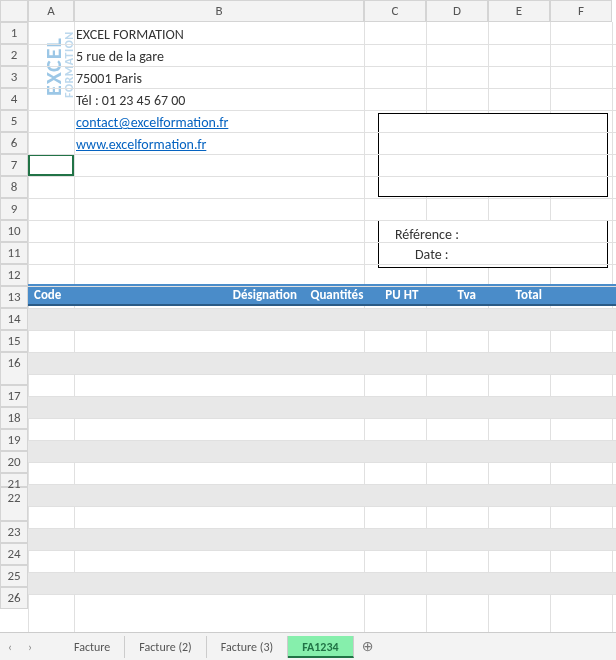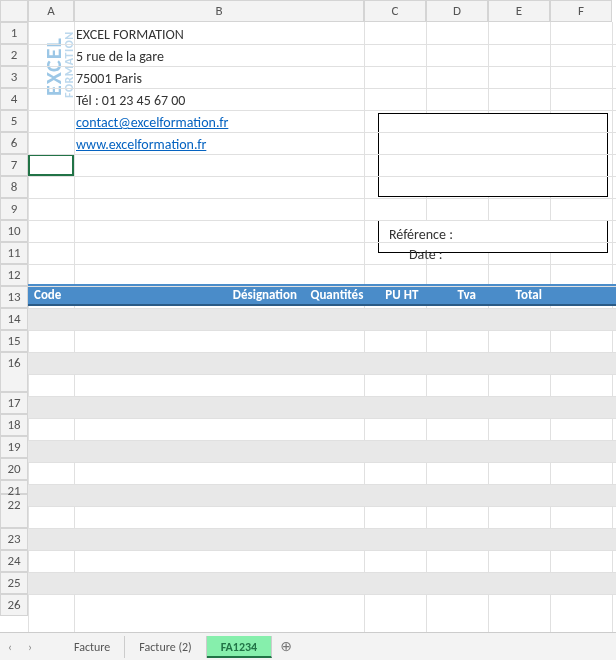--- a/index.html
+++ b/index.html
@@ -72,21 +72,21 @@
     font-size: 14px;
     line-height: 22px;
   }
   .link { color: #0563c1; text-decoration: underline; cursor: pointer; }
   .box {
     position: absolute;
     border: 1px solid #000;
     background: #fff;
   }
   .box-top { left: 378px; top: 113px; width: 230px; height: 84px; }
-  .box-ref { left: 378px; top: 220px; width: 230px; height: 33px; padding: 4px 10px; font-size: 14px; line-height: 20px; }
+  .box-ref { left: 378px; top: 220px; width: 230px; height: 48px; padding: 4px 16px; font-size: 14px; line-height: 20px; }
   .hdr-row {
     position: absolute;
     left: 28px; right: 0; top: 284px; height: 22px;
     background: #4a8cc9;
     color: #fff;
     font-weight: 700;
     font-size: 13px;
     border-bottom: 2px solid #2b5b86;
   }
   .hdr-row span { display: inline-block; text-align: center; line-height: 22px; }
@@ -152,21 +152,21 @@
     <div class="row-hdr" style="height: 22px;">6</div>
     <div class="row-hdr" style="height: 22px;">7</div>
     <div class="row-hdr" style="height: 22px;">8</div>
     <div class="row-hdr" style="height: 22px;">9</div>
     <div class="row-hdr" style="height: 22px;">10</div>
     <div class="row-hdr" style="height: 22px;">11</div>
     <div class="row-hdr" style="height: 22px;">12</div>
     <div class="row-hdr" style="height: 22px;">13</div>
     <div class="row-hdr" style="height: 22px;">14</div>
     <div class="row-hdr" style="height: 22px;">15</div>
-    <div class="row-hdr" style="height: 40px;">16</div>
+    <div class="row-hdr" style="height: 33px;">16</div>
     <div class="row-hdr" style="height: 22px;">17</div>
     <div class="row-hdr" style="height: 22px;">18</div>
     <div class="row-hdr" style="height: 22px;">19</div>
     <div class="row-hdr" style="height: 22px;">20</div>
     <div class="row-hdr" style="height: 14px;">21</div>
     <div class="row-hdr" style="height: 34px;">22</div>
     <div class="row-hdr" style="height: 22px;">23</div>
     <div class="row-hdr" style="height: 22px;">24</div>
     <div class="row-hdr" style="height: 22px;">25</div>
     <div class="row-hdr" style="height: 22px;">26</div>
@@ -228,20 +228,21 @@
     <div class="drow alt"></div>
   </div>
 
 <div class="tabs">
   <div class="nav-btn">‹</div>
   <div class="nav-btn">›</div>
   <div style="width:20px"></div>
   <div id="tabs-container" style="display:flex">
       <div class="tab">Facture</div>
       <div class="tab">Facture (2)</div>
+      <div class="tab">Facture (3)</div>
       <div class="tab active">FA1234</div>
     </div>
   <div class="tab-add">⊕</div>
 </div>
 
 <div class="grid-line-h" style="top: 44px;"></div>
 <div class="grid-line-h" style="top: 66px;"></div>
 <div class="grid-line-h" style="top: 88px;"></div>
 <div class="grid-line-h" style="top: 110px;"></div>
 <div class="grid-line-h" style="top: 132px;"></div>

